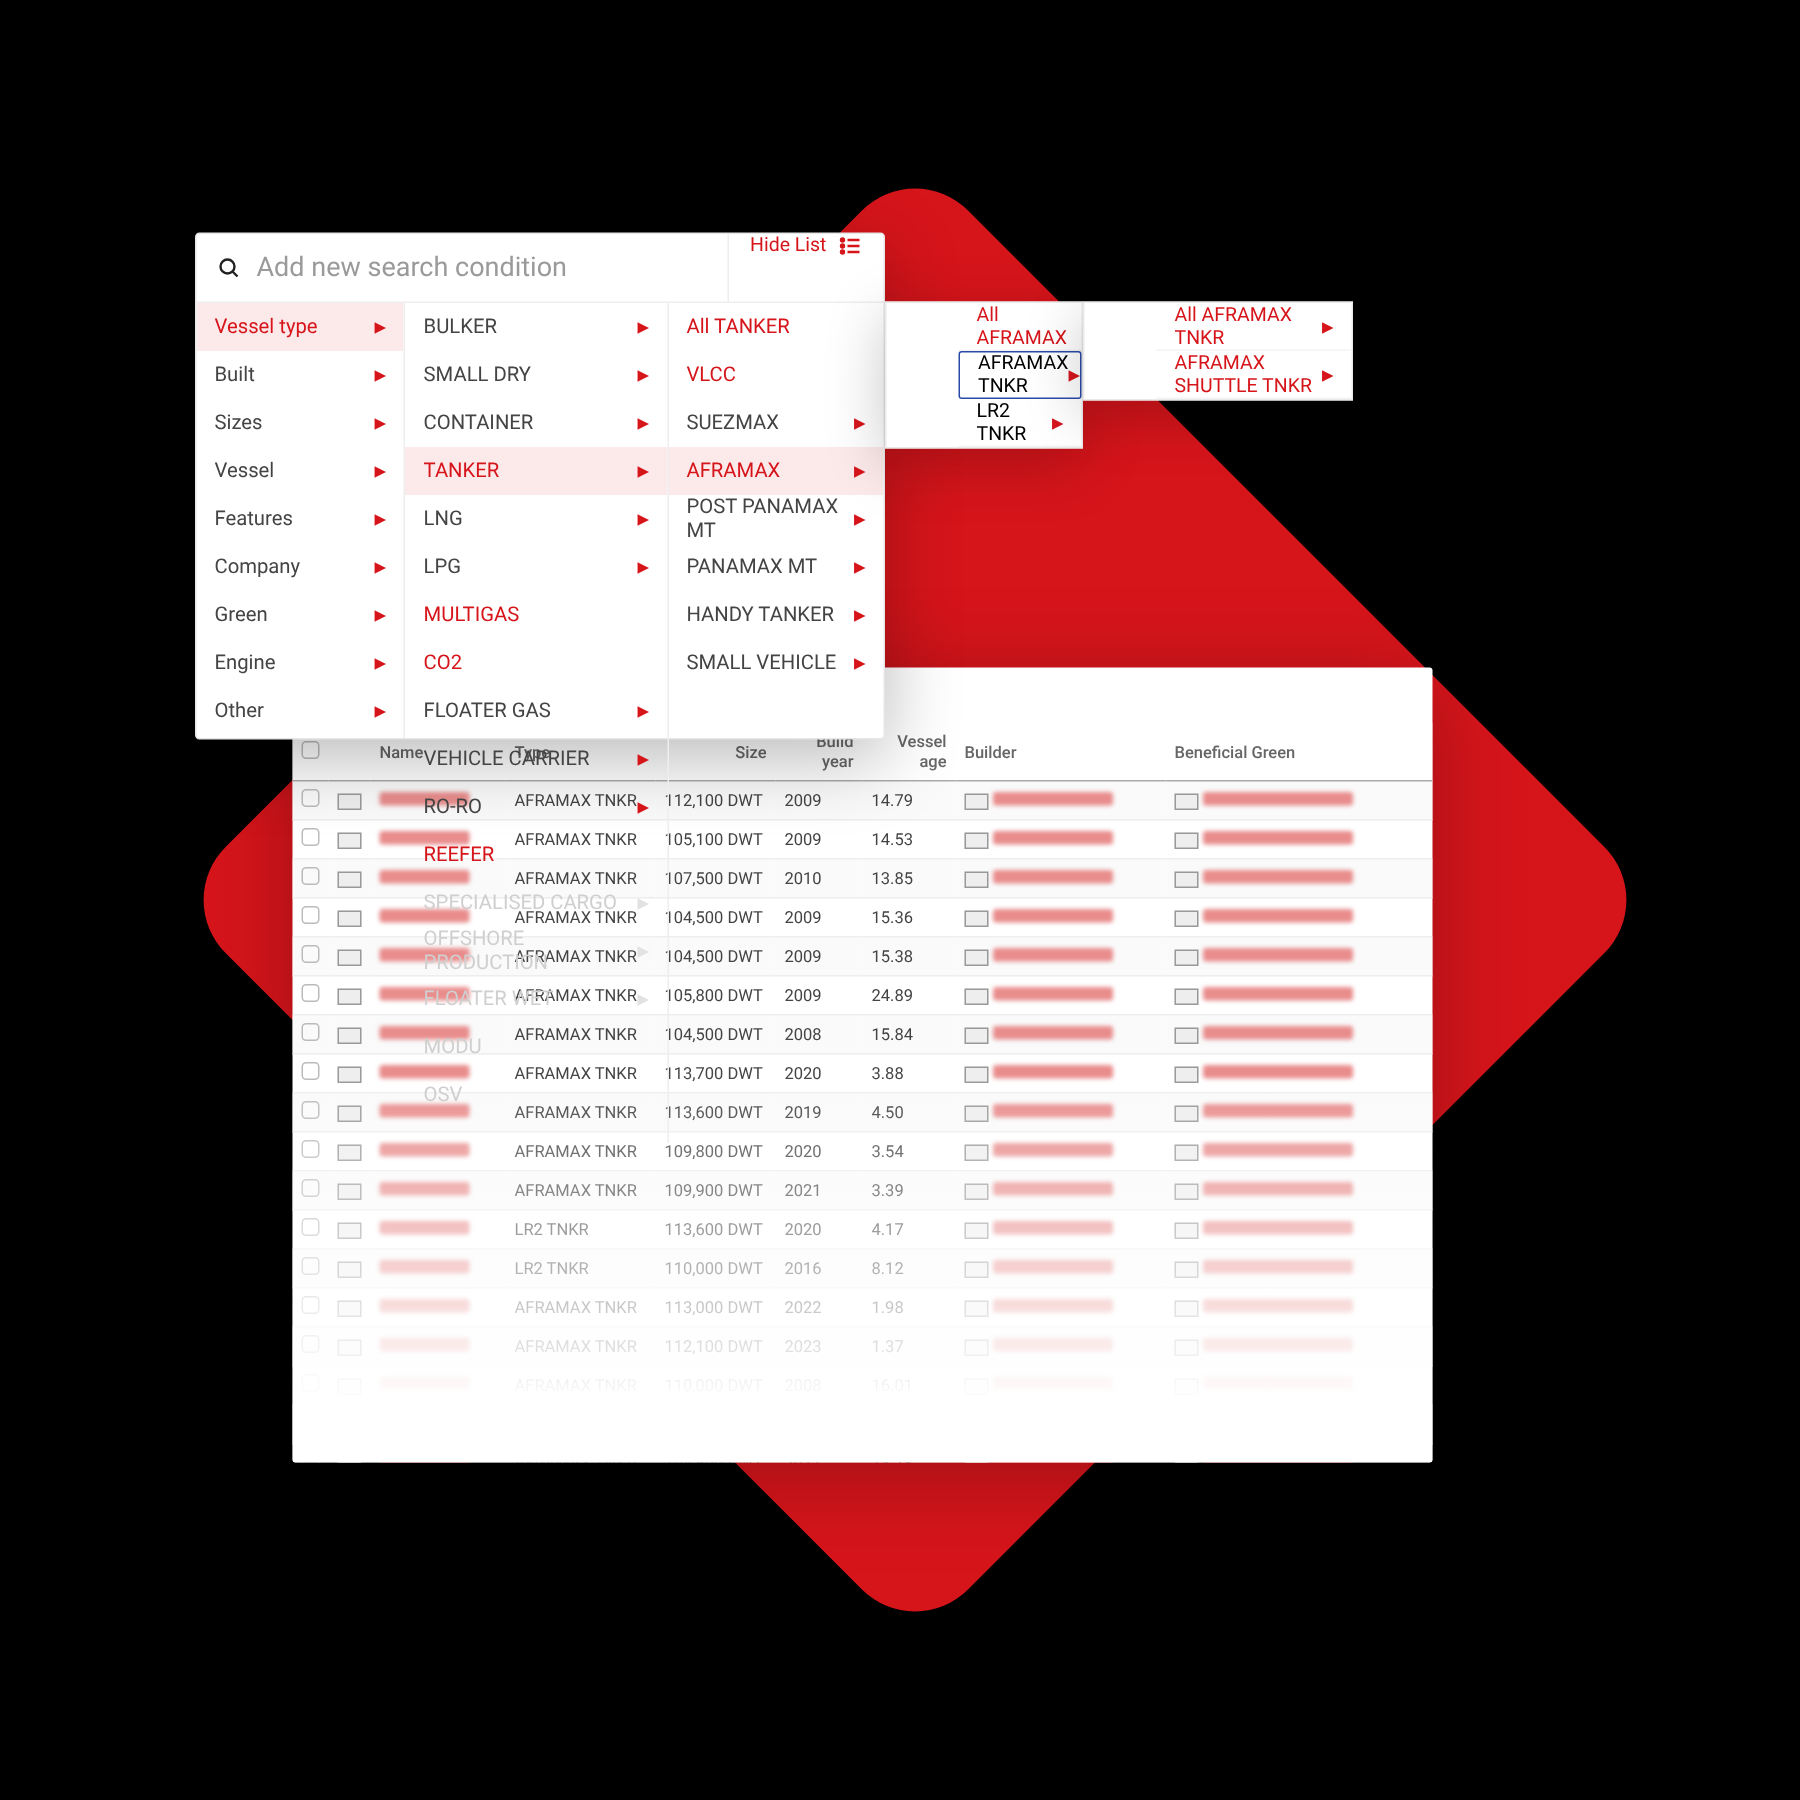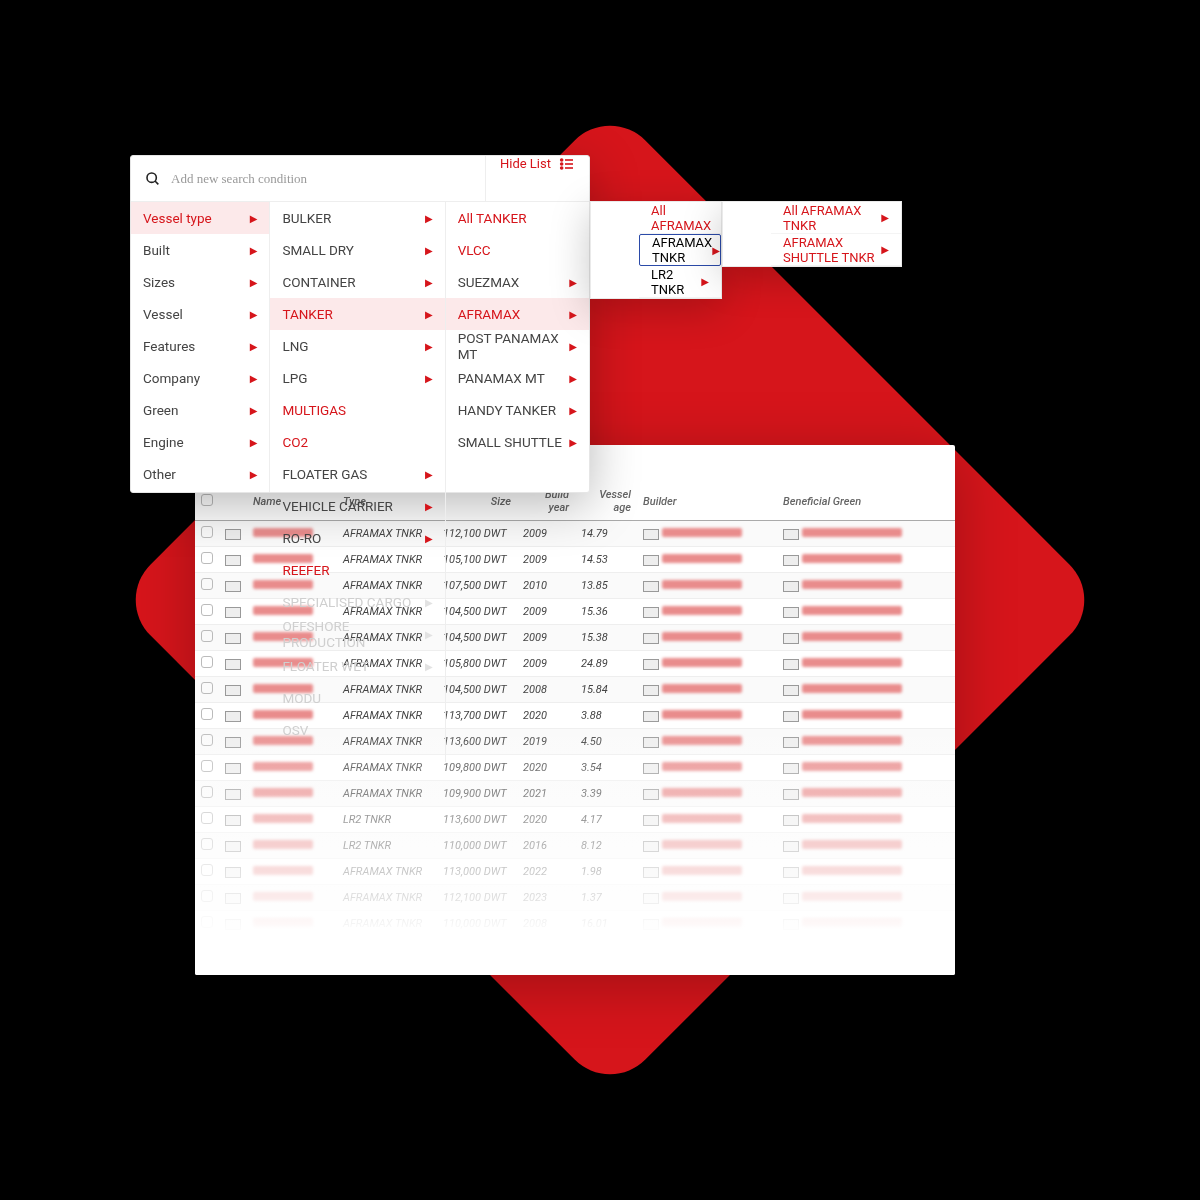--- a/index.html
+++ b/index.html
@@ -15,21 +15,20 @@
   
   .table-panel {
     position:absolute;
     left:195px; top:445px;
     width:760px; height:530px;
     background:#fff;
     box-shadow:0 10px 60px rgba(0,0,0,.25);
     border-radius:2px;
     overflow:hidden;
     color:#444;
-    font-style:italic;
   }
   .table-title { padding:10px 12px 8px; font-size:16px; color:#555; }
   table { width:100%; border-collapse:collapse; font-size:11px; }
   th { text-align:left; font-weight:500; color:#666; padding:6px 6px; border-bottom:1px solid #aaa; background:#fff; }
   td { padding:5px 6px; border-bottom:1px solid #eee; white-space:nowrap; }
   tbody tr:nth-child(odd) td { background:#fafafa; }
   .flag-box { width:16px; height:11px; border:1px solid #999; display:inline-block; vertical-align:middle; background:#eee; }
   .chk { width:12px; height:12px; border:1.5px solid #bbb; border-radius:3px; display:inline-block; }
   .blur-red { display:inline-block; height:9px; border-radius:2px; background:#e98c8c; filter:blur(1.5px); }
   .blur-red.w60  { width:60px; }
@@ -51,21 +50,21 @@
     border-radius:3px;
     box-shadow:0 12px 50px rgba(0,0,0,.28);
     color:#444;
     font-size:14px;
   }
   .filter-head {
     display:flex; align-items:center; height:46px;
     border-bottom:1px solid #eee;
   }
   .search-wrap { flex:1; display:flex; align-items:center; padding:0 14px; gap:10px; }
-  .search-wrap input { border:none; outline:none; font-size:13px; flex:1; color:#701a75;font-family:Liberation Serif, serif; }
+  .search-wrap input { border:none; outline:none; font-size:18px; flex:1; color:#701a75; }
   .search-wrap input::placeholder { color:#9a9a9a; }
   .hide-list {
     height:100%; border-left:1px solid #eee;
     padding:0 14px; display:flex; align-items:flex-start; gap:8px;
     color:#d6151b; font-size:13px; cursor:pointer;
   }
   .columns { display:flex; height:290px; }
   .col { width:140px; border-right:1px solid #eee; overflow:hidden; }
   .col.wide { width:176px; }
   .item {
@@ -470,21 +469,21 @@
         </div>
         <div class="item">
           <span>PANAMAX MT</span>
           <span class="caret">▶</span>
         </div>
         <div class="item">
           <span>HANDY TANKER</span>
           <span class="caret">▶</span>
         </div>
         <div class="item">
-          <span>SMALL SHUTTLE</span>
+          <span>SMALL VEHICLE</span>
           <span class="caret">▶</span>
         </div>
       </div>
   </div>
 </div>
 
 <div class="float-col l4" id="col4">
     <div class="float-item red">
       <span>All AFRAMAX</span>
     </div>

